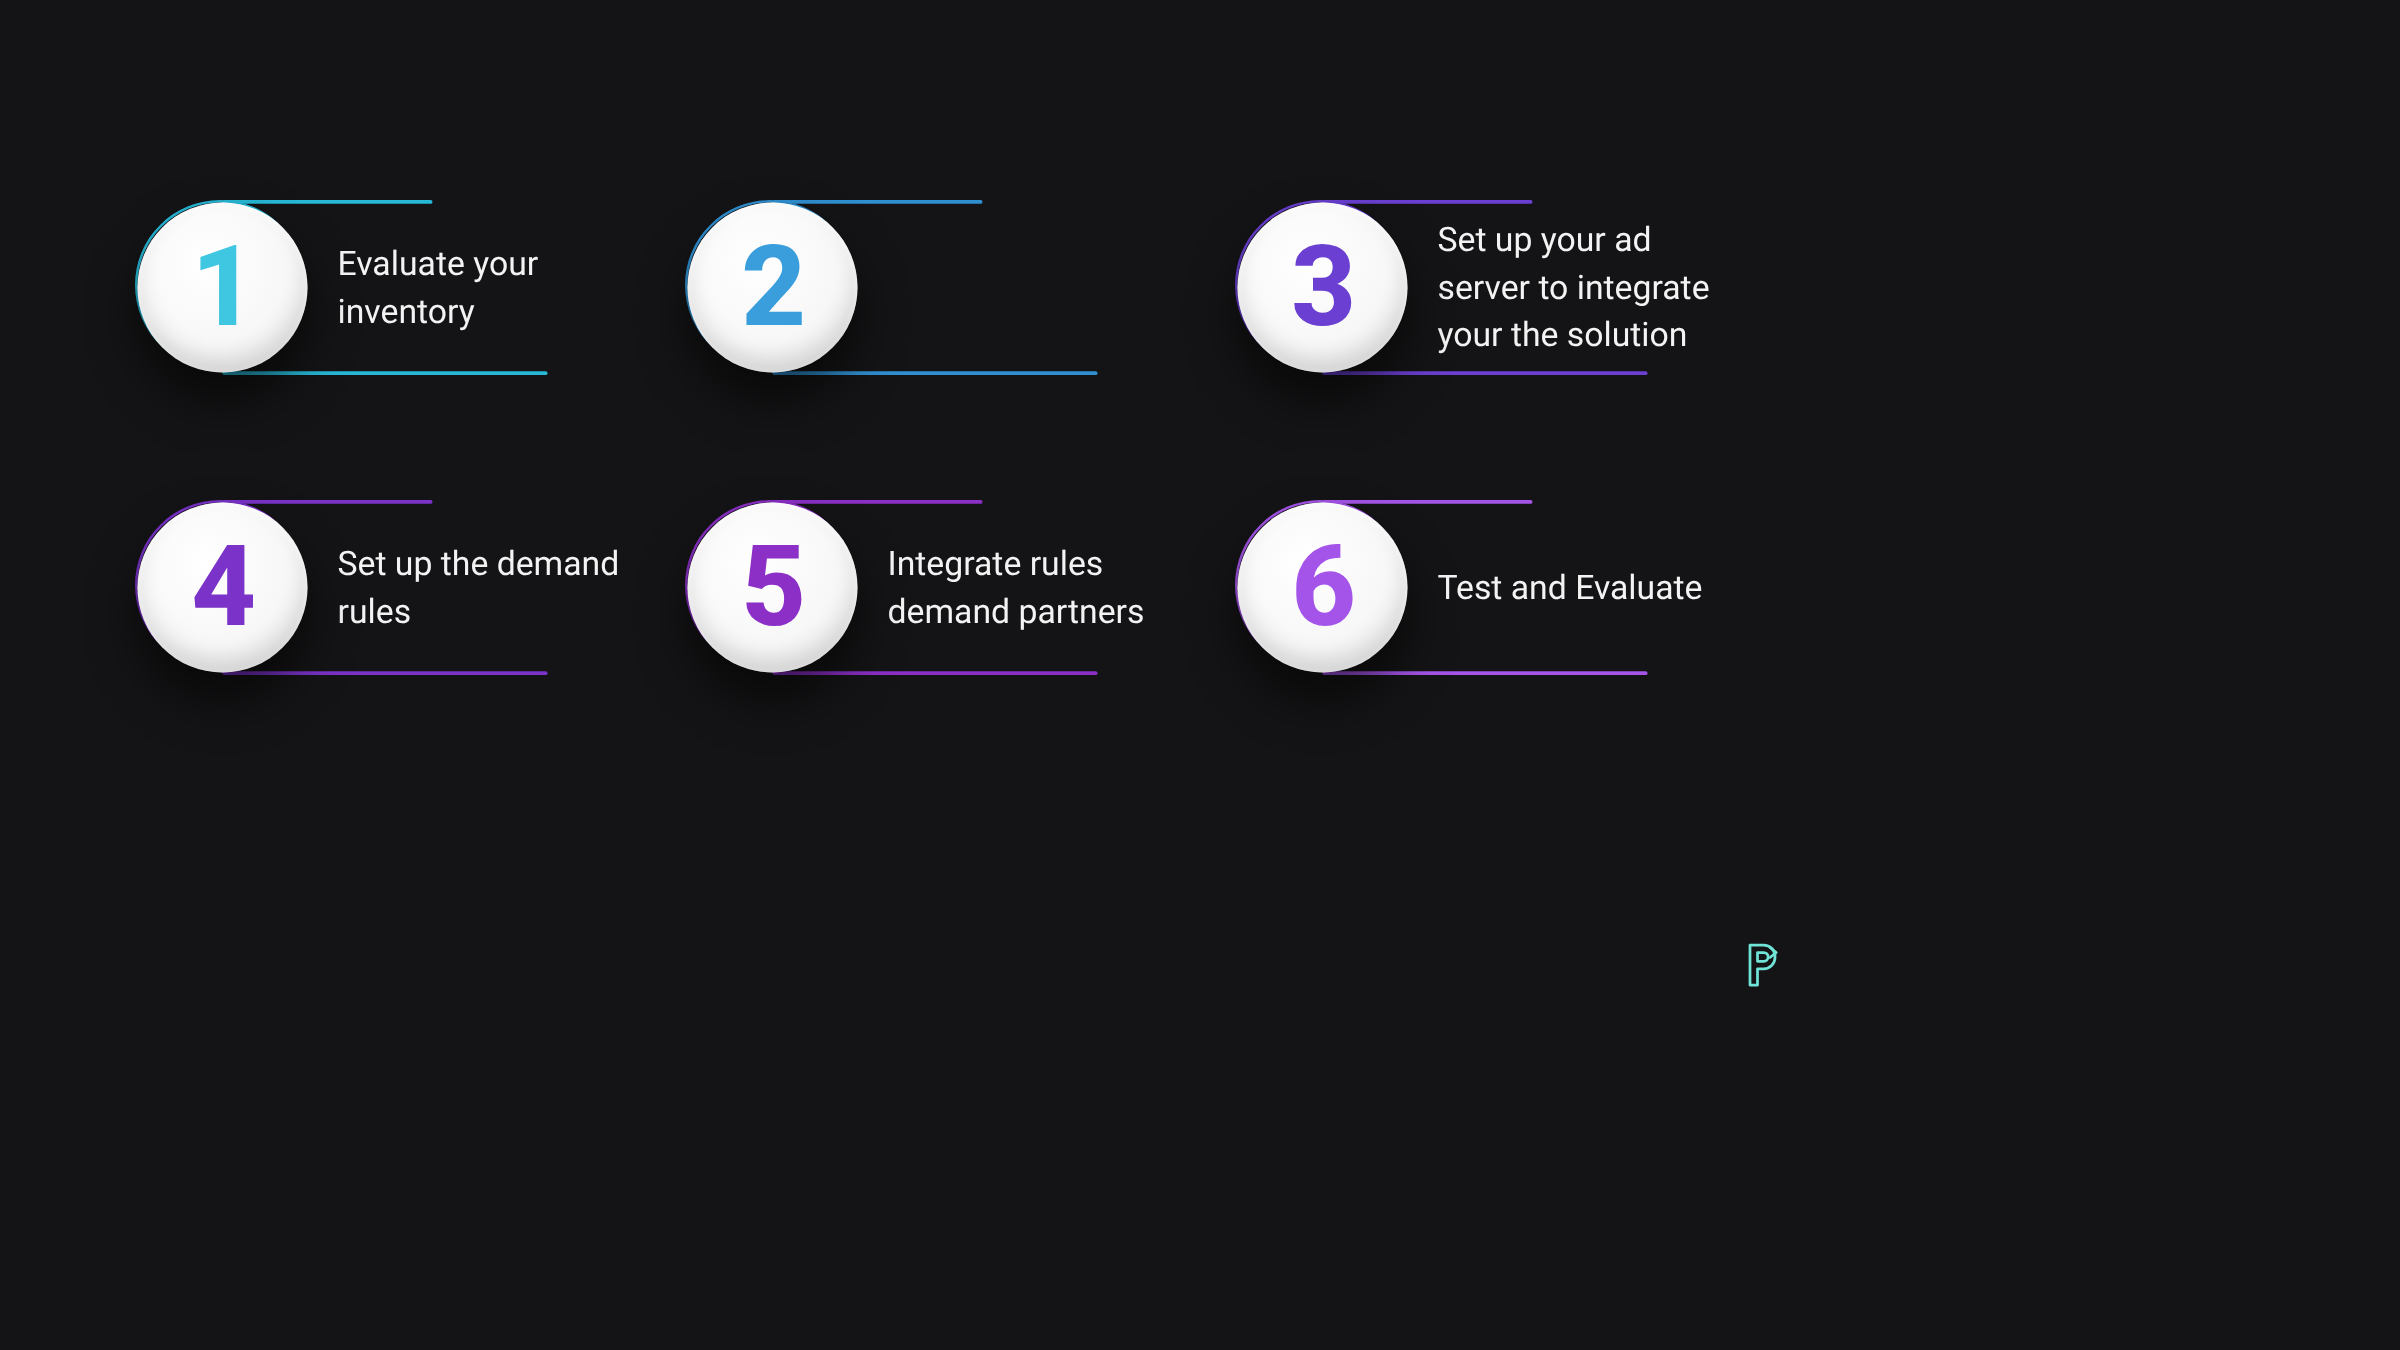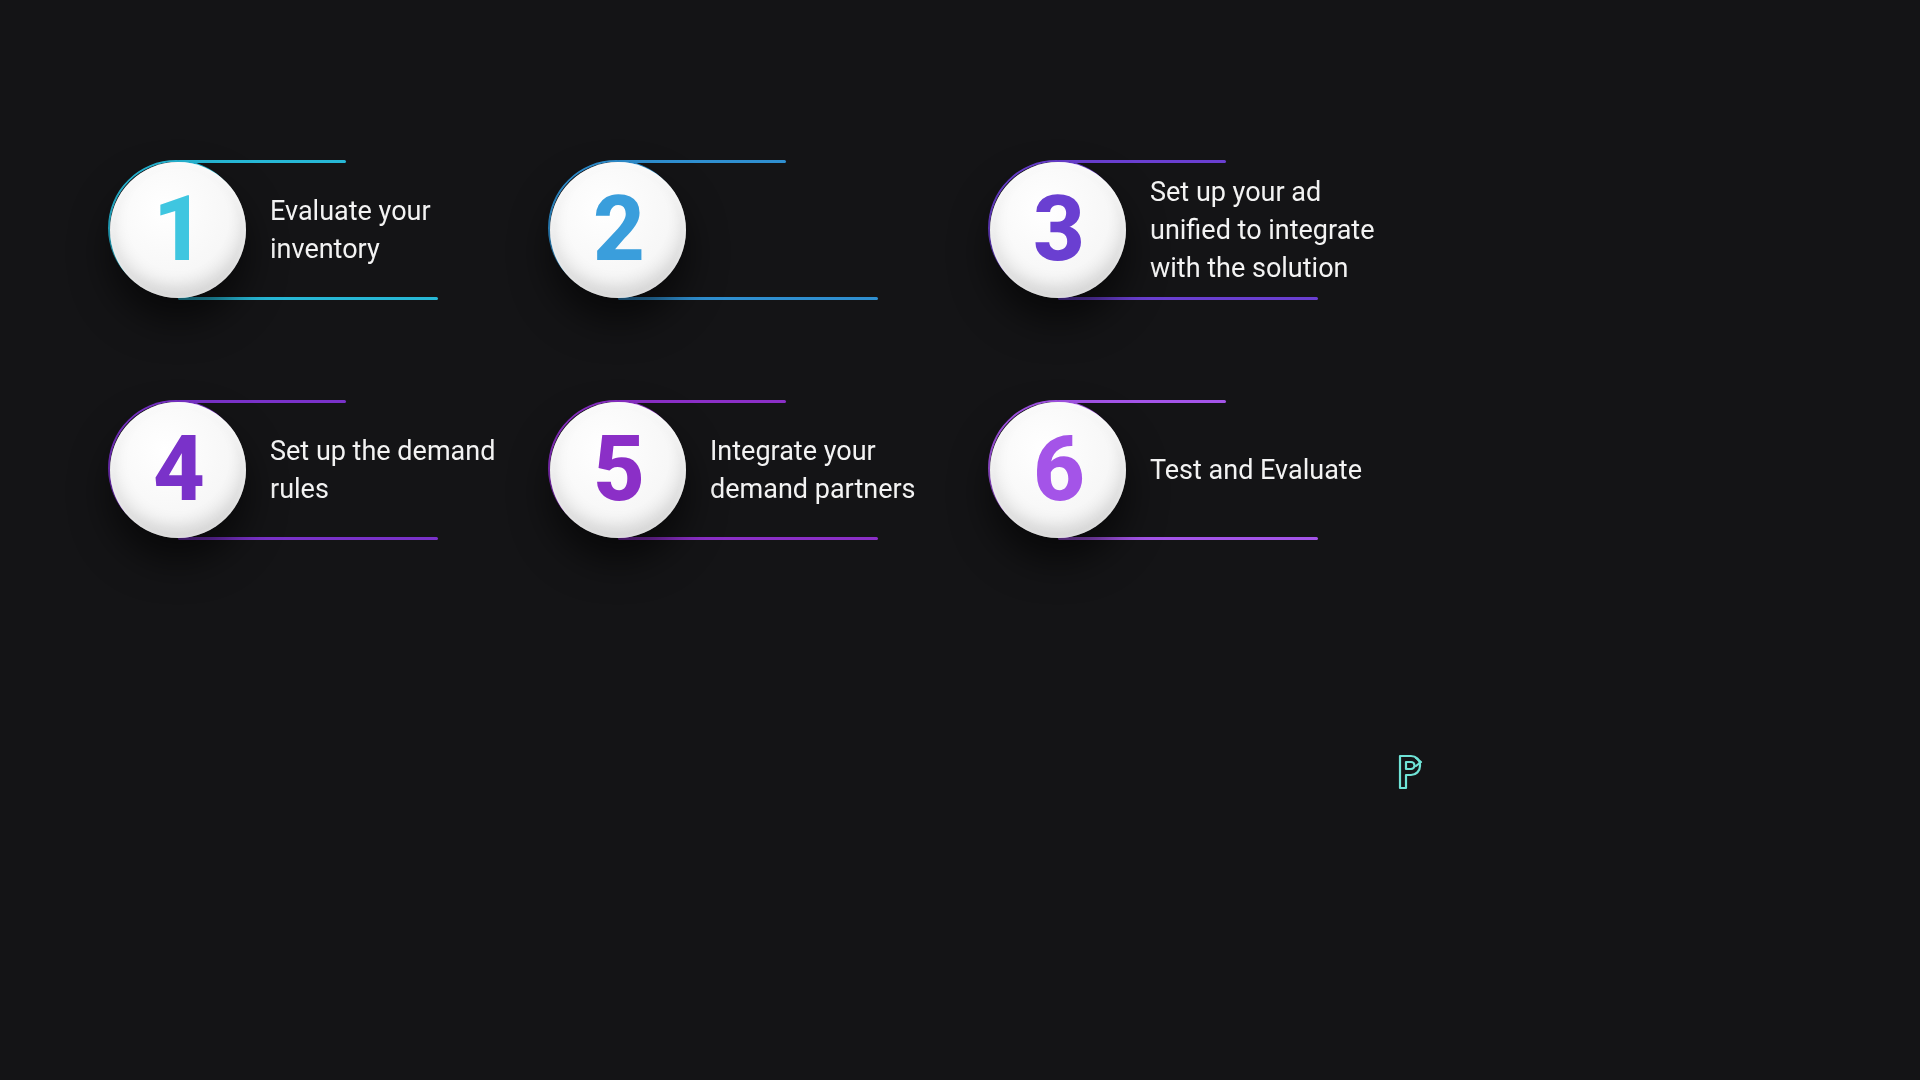--- a/index.html
+++ b/index.html
@@ -121,21 +121,21 @@
     </div>
     <div class="step">
       <div class="circle-wrap">
         <div class="arc" style="border-color: rgb(106, 63, 209) transparent rgb(106, 63, 209) rgb(106, 63, 209); left: -2px; top: -2px; transform: rotate(45deg);"></div>
         <div class="circle">
           <div class="num" style="color: rgb(106, 63, 209);">3</div>
         </div>
         <div class="bracket-top" style="background: rgb(106, 63, 209); left: 68px; top: -2px; width: 168px;"></div>
         <div class="bracket-bottom" style="background: rgb(106, 63, 209); left: 68px; top: 135px; width: 260px;"></div>
       </div>
-      <div class="label">Set up your ad unified to integrate with the solution</div>
+      <div class="label">Set up your ad server to integrate your the solution</div>
     </div>
     <div class="step">
       <div class="circle-wrap">
         <div class="arc" style="border-color: rgb(122, 50, 201) transparent rgb(122, 50, 201) rgb(122, 50, 201); left: -2px; top: -2px; transform: rotate(45deg);"></div>
         <div class="circle">
           <div class="num" style="color: rgb(122, 50, 201);">4</div>
         </div>
         <div class="bracket-top" style="background: rgb(122, 50, 201); left: 68px; top: -2px; width: 168px;"></div>
         <div class="bracket-bottom" style="background: rgb(122, 50, 201); left: 68px; top: 135px; width: 260px;"></div>
       </div>
@@ -143,21 +143,21 @@
     </div>
     <div class="step">
       <div class="circle-wrap">
         <div class="arc" style="border-color: rgb(139, 47, 199) transparent rgb(139, 47, 199) rgb(139, 47, 199); left: -2px; top: -2px; transform: rotate(45deg);"></div>
         <div class="circle">
           <div class="num" style="color: rgb(139, 47, 199);">5</div>
         </div>
         <div class="bracket-top" style="background: rgb(139, 47, 199); left: 68px; top: -2px; width: 168px;"></div>
         <div class="bracket-bottom" style="background: rgb(139, 47, 199); left: 68px; top: 135px; width: 260px;"></div>
       </div>
-      <div class="label">Integrate your demand partners</div>
+      <div class="label">Integrate rules demand partners</div>
     </div>
     <div class="step">
       <div class="circle-wrap">
         <div class="arc" style="border-color: rgb(164, 84, 232) transparent rgb(164, 84, 232) rgb(164, 84, 232); left: -2px; top: -2px; transform: rotate(45deg);"></div>
         <div class="circle">
           <div class="num" style="color: rgb(164, 84, 232);">6</div>
         </div>
         <div class="bracket-top" style="background: rgb(164, 84, 232); left: 68px; top: -2px; width: 168px;"></div>
         <div class="bracket-bottom" style="background: rgb(164, 84, 232); left: 68px; top: 135px; width: 260px;"></div>
       </div>

